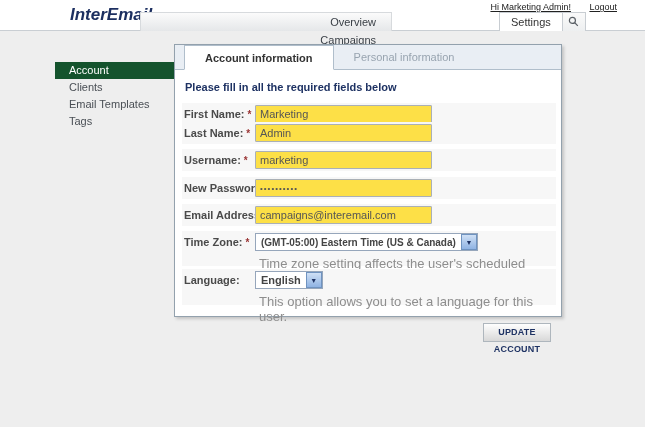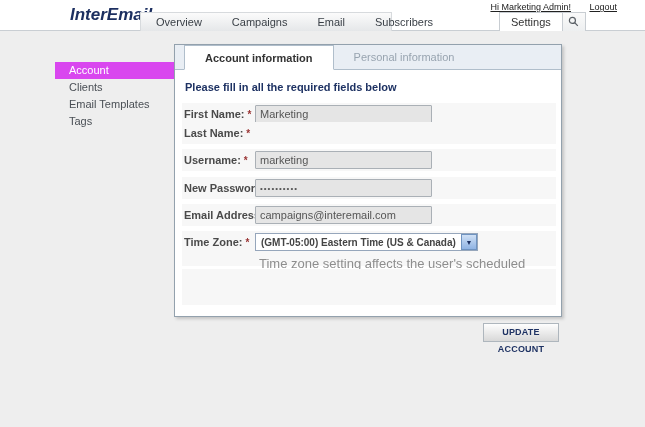--- a/index.html
+++ b/index.html
@@ -7,58 +7,58 @@
   body { font-family:"Liberation Sans", sans-serif; }
   .screen { position:relative; width:645px; height:427px; background:#eeeeee; overflow:hidden; }
 
   
   .header { position:absolute; top:0; left:0; right:0; height:31px; background:#ffffff; border-bottom:1px solid #c9ced3; }
   .logo { position:absolute; left:70px; top:5px; font-size:17px; font-weight:bold; font-style:italic; color:#1c2f60; }
   .toplinks { position:absolute; right:28px; top:2px; font-size:9px; color:#222; white-space:nowrap; }
   .toplinks a { color:#222; text-decoration:underline; cursor:pointer; margin-left:16px; }
   .navstrip { position:absolute; left:140px; top:12px; width:252px; height:19px;
               background:linear-gradient(#fbfbfb,#e5e7e9); border:1px solid #d7dadd; border-bottom:none;
-              display:flex; align-items:flex-end; }
+              display:flex; align-items:flex-end;flex-direction:column; }
   .navitem { font-size:11px; color:#393f46; padding:0 15px; cursor:pointer; line-height:18px; }
   .righttabs { position:absolute; left:499px; top:12px; height:19px; display:flex; }
   .settings-tab { background:#ffffff; border:1px solid #c8cdd2; border-bottom:none; font-size:11px; color:#333;
                   padding:0 11px; line-height:18px; cursor:pointer; }
   .search-tab { background:linear-gradient(#fafafa,#edeff0); border:1px solid #c8cdd2; border-bottom:none; border-left:none;
                 width:23px; display:flex; align-items:center; justify-content:center; cursor:pointer; }
 
   
   .sidebar { position:absolute; left:55px; top:62px; width:119px; }
   .sideitem { height:17px; line-height:17px; font-size:11px; color:#4a4f55; padding-left:14px; cursor:pointer; }
-  .sideitem.active { background:#d946ef; color:#ffffff; }
+  .sideitem.active { background:#14532d; color:#ffffff; }
 
   
   .panel { position:absolute; left:174px; top:44px; width:388px; height:273px; background:#ffffff;
            border:1px solid #93a1ad; box-shadow:2px 2px 3px rgba(0,0,0,0.18); }
   .ptabs { height:25px; background:#e9eef4; border-bottom:1px solid #b0becb; display:flex; padding-left:9px; }
   .ptab { font-size:11px; line-height:24px; padding:0 20px; color:#98a4b0; cursor:pointer; }
   .ptab.active { background:#ffffff; border:1px solid #b0becb; border-bottom:1px solid #ffffff; margin-bottom:-1px;
                  font-weight:bold; color:#333333; }
   .pheading { position:absolute; left:10px; top:36px; font-size:11px; font-weight:bold; color:#1e3263; }
 
   .frow { position:absolute; left:7px; width:374px; background:#f7f7f7; }
   .fline { height:22px; display:flex; align-items:center; }
   .flabel { width:73px; padding-left:2px; font-size:11px; font-weight:bold; color:#4a4a4a; white-space:nowrap; }
   .req { color:#993333; margin-left:3px; font-size:10px; }
-  .finput { width:177px; height:18px; border:1px solid #aab0b6; background:#e5e5e5; font-size:11px; color:#555;
+  .finput { width:177px; height:18px; border:1px solid #aab0b6; background:#fde047; font-size:11px; color:#555;
             padding:0 4px; font-family:"Liberation Sans", sans-serif; border-radius:1px; }
   .fselect { display:inline-flex; align-items:center; height:18px; border:1px solid #96a6bb; background:#ffffff;
              padding-left:5px; cursor:pointer;font-weight:bold; }
   .selval { font-size:10px; color:#444; white-space:nowrap; }
   .selarrow { width:16px; height:16px; margin-left:5px; background:linear-gradient(#cfe0f5,#8fb3e3);
               border:1px solid #6f93c0; color:#1e3263; font-size:7px; display:flex; align-items:center;
               justify-content:center; cursor:pointer; }
   .fhelp { margin-left:77px; padding-top:3px; font-size:13px; color:#8e8e8e; }
 
   
-  .update-btn { position:absolute; left:483px; top:323px; width:76px; height:19px;
+  .update-btn { position:absolute; left:483px; top:323px; width:68px; height:19px;
                 background:linear-gradient(#fefefe,#d8d8d8); border:1px solid #aeb6bd;
                 font-size:9px; font-weight:bold; color:#1e3263; text-align:center; line-height:17px;
                 letter-spacing:0.2px; cursor:pointer; }
 </style>
 </head>
 <body>
 
 <div class="screen">
 
   <div class="header">
@@ -103,20 +103,21 @@
     <div class="frow" style="top:58px;height:22px">
       <div class="fline">
         <div class="flabel"><span>First Name:</span><span class="req">*</span></div>
         <input class="finput" type="text" value="Marketing" style="">
       </div>
     </div>
 
     <div class="frow" style="top:77px;height:22px">
       <div class="fline">
         <div class="flabel"><span>Last Name:</span><span class="req">*</span></div>
+        <input class="finput" type="text" value="Admin" style="">
       </div>
     </div>
 
     <div class="frow" style="top:104px;height:22px">
       <div class="fline">
         <div class="flabel"><span>Username:</span><span class="req">*</span></div>
         <input class="finput" type="text" value="marketing" style="">
       </div>
     </div>
 
@@ -139,18 +140,26 @@
         <div class="flabel"><span>Time Zone:</span><span class="req">*</span></div>
         <div class="fselect">
           <span class="selval">(GMT-05:00) Eastern Time (US &amp; Canada)</span>
           <span class="selarrow">▼</span>
         </div>
       </div>
       <div class="fhelp">Time zone setting affects the user's scheduled campaigns.</div>
     </div>
 
     <div class="frow" style="top:224px;height:36px">
+      <div class="fline">
+        <div class="flabel"><span>Language:</span><span class="req"></span></div>
+        <div class="fselect">
+          <span class="selval" style="font-size:11px;">English</span>
+          <span class="selarrow">▼</span>
+        </div>
+      </div>
+      <div class="fhelp">This option allows you to set a language for this user.</div>
     </div>
   </div>
 
   <div class="update-btn">UPDATE ACCOUNT</div>
 
 </div>
 
 </body></html>

